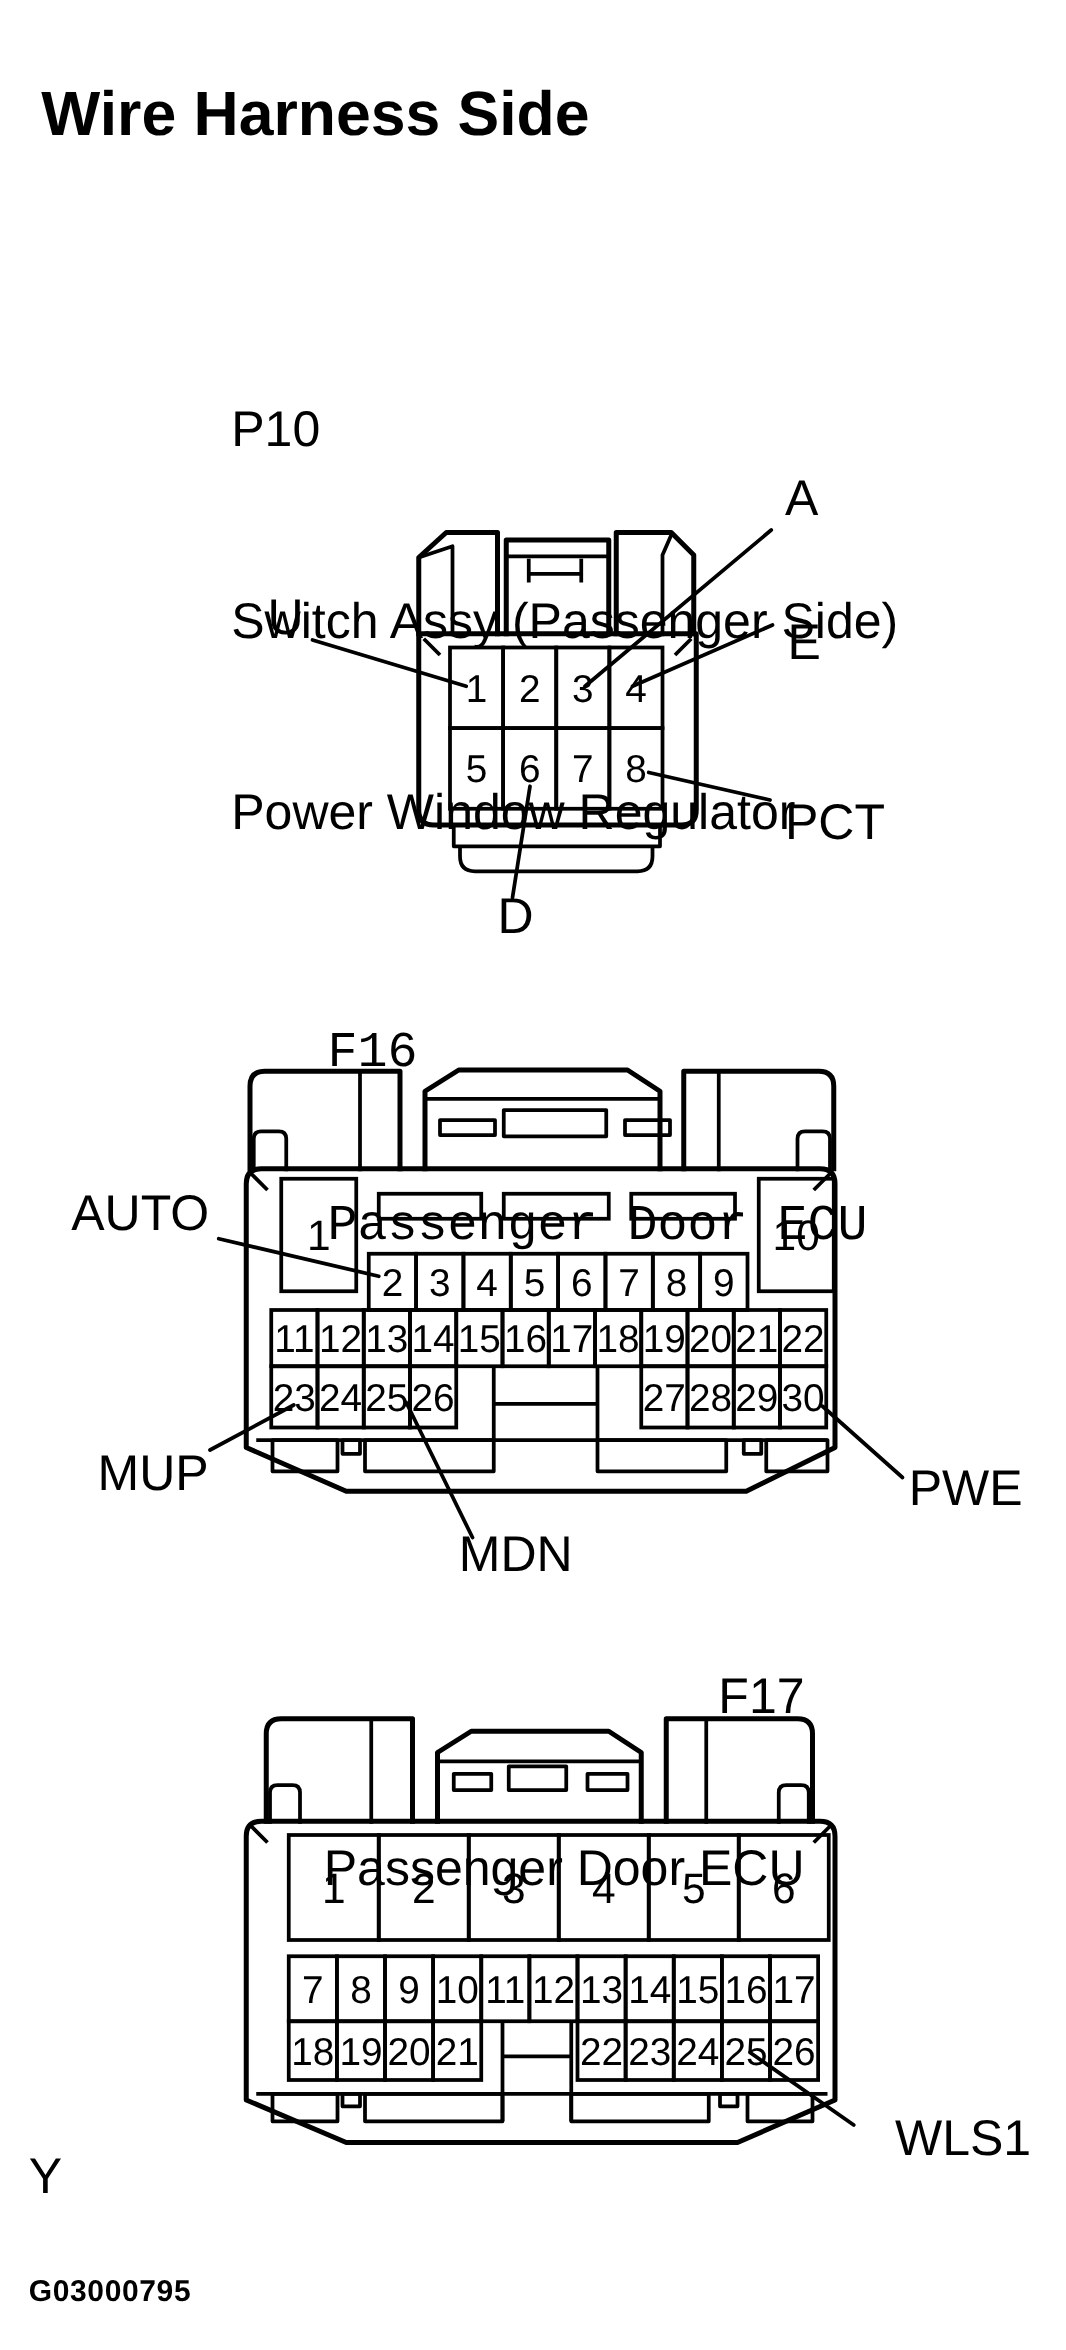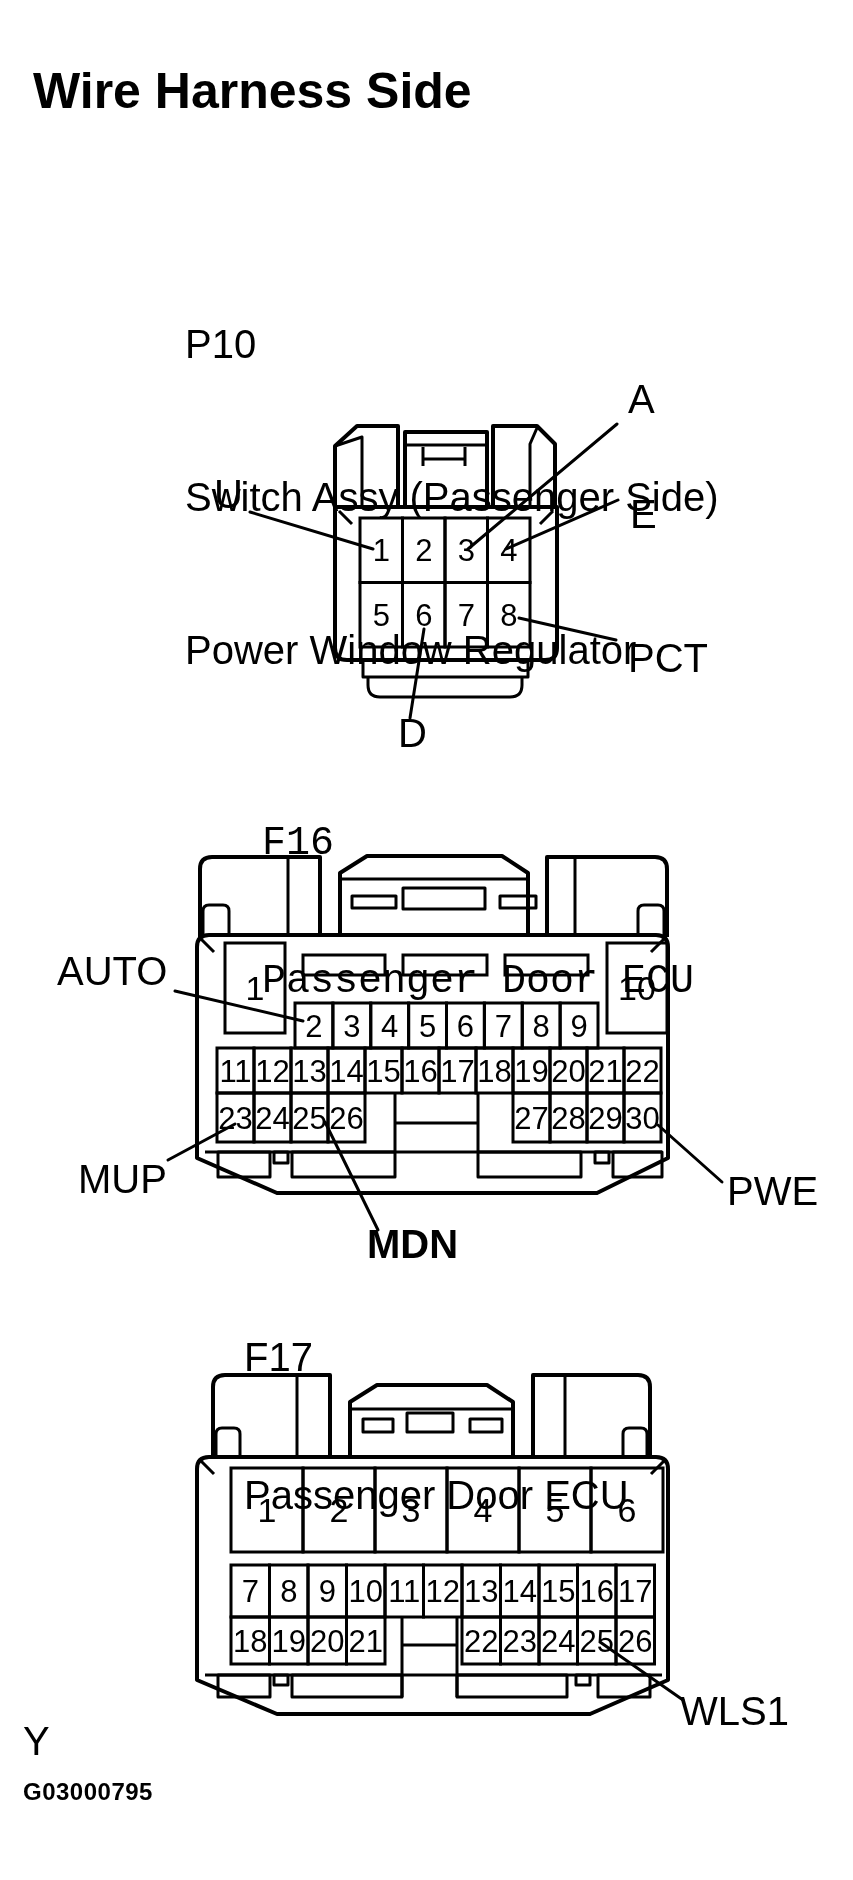--- a/index.html
+++ b/index.html
@@ -19,21 +19,21 @@
   .leader  { fill:none; stroke:var(--ink,#000); stroke-width:3; stroke-linecap:round; }
   .pin-num { font-family:"Liberation Sans", sans-serif; fill:var(--ink,#000); text-anchor:middle; }
   .label { position:absolute; white-space:pre; line-height:1.0; }
   .page-title { font-size:50px; font-weight:bold; }
   .conn-title { font-size:40px; line-height:51px; }
   .conn-title .line { height:51px; }
   .f-title { font-size:40px; }
   .f-title .line { height:58px; }
   .pin-label { font-size:40px; }
   .footer-letter { font-size:40px; }
-  .figure-code { font-size:24px; font-weight:bold; letter-spacing:0.5px; }
+  .figure-code { font-size:24px; font-weight:bold; letter-spacing:0.5px;margin-top:42px; }
 </style>
 </head>
 <body style="--ink: #000000; background: rgb(255, 255, 255);">
 
 <div id="stage">
 
   <svg id="diagram" width="853" height="1880" viewBox="0 0 853 1880">
 
     <g>
 
@@ -295,26 +295,26 @@
   <div class="label pin-label" style="left:628px; top:638px;">PCT</div>
   <div class="label pin-label" style="left:398px; top:713px;">D</div>
 
   <div class="label f-title" style="left:262px; top:744px;font-family:Liberation Mono, monospace;">
     <div class="line">F16</div>
     <div class="line">Passenger Door ECU</div>
   </div>
 
   <div class="label pin-label" style="left:57px; top:951px;">AUTO</div>
   <div class="label pin-label" style="left:78px; top:1159px;">MUP</div>
-  <div class="label pin-label" style="left:367px; top:1224px;font-weight:bold;">MDN</div>
+  <div class="label pin-label" style="left:367px; top:1224px;">MDN</div>
   <div class="label pin-label" style="left:727px; top:1171px;">PWE</div>
 
-  <div class="label f-title" style="left:244px; top:1257px;">
+  <div class="label f-title" style="left:259px; top:1257px;text-align:right;">
     <div class="line">F17</div>
     <div class="line">Passenger Door ECU</div>
   </div>
 
-  <div class="label pin-label" style="left:680px; top:1691px;">WLS1</div>
+  <div class="label pin-label" style="left:716px; top:1691px;">WLS1</div>
 
   <div class="label footer-letter" style="left:23px; top:1721px;">Y</div>
   <div class="label figure-code" style="left:23px; top:1780px;">G03000795</div>
 
 </div>
 
 </body></html>

